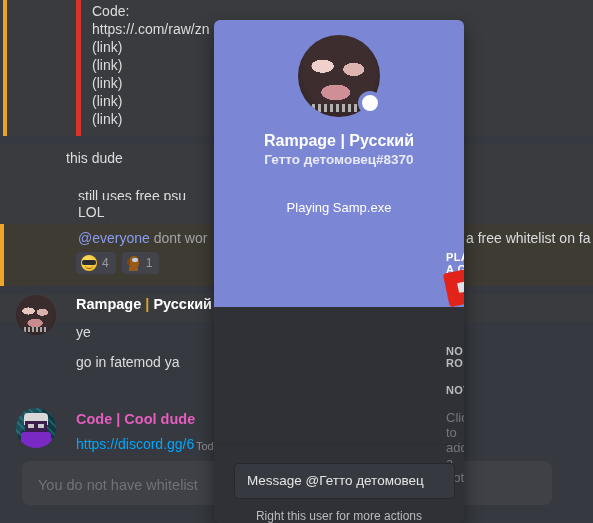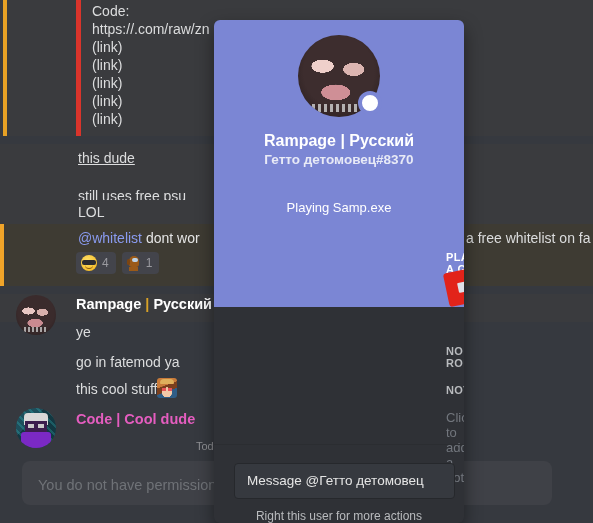--- a/index.html
+++ b/index.html
@@ -41,21 +41,21 @@
     line-height: 20px; white-space: nowrap;
   }
 
   .row-hover { background: #3a3b3e; }
   .row-mention { background: #3e3b33; }
   .row-mention .m-bar {
     position: absolute; left: 0; top: 0; width: 4px; height: 100%;
     background: #f0a429;
   }
   .mention-chip { color: #8a9bf0; }
-  .plain-white { color: #e5e5e5; }
+  .plain-white { color: #a3a3a3; }
 
   
   .reactions { position: absolute; display: flex; gap: 6px; }
   .reaction {
     display: flex; align-items: center; gap: 5px;
     background: #43444b; border-radius: 4px;
     padding: 2px 7px 2px 5px; height: 22px;
   }
   .reaction .rc { font-size: 12px; color: #9a9a9f; }
   .emoji-face {
@@ -272,32 +272,32 @@
         <div>https://.com/raw/zn</div>
         <div class="lk">(link)</div>
         <div class="lk">(link)</div>
         <div class="lk">(link)</div>
         <div class="lk">(link)</div>
         <div class="lk">(link)</div>
       </div>
     </div>
 
     <div class="msg-row row-hover" style="top:144px;height:28px;">
-      <div class="msg-text" style="left:78px;top:4px;text-decoration:underline;">this dude</div>
+      <div class="msg-text" style="left:66px;top:4px;">this dude</div>
     </div>
     <div class="msg-row row-hover" style="top:172px;height:28px;">
       <div class="msg-text" style="left:78px;top:14px;">still uses free psu</div>
     </div>
     <div class="msg-row row-hover" style="top:200px;height:24px;">
       <div class="msg-text" style="left:78px;top:2px;">LOL</div>
     </div>
 
     <div class="msg-row row-mention" style="top:224px;height:62px;">
       <div class="m-bar"></div>
-      <div class="msg-text" style="left:78px;top:4px;"><span class="mention-chip">@whitelist</span><span class="plain-white"> dont wor</span></div>
+      <div class="msg-text" style="left:78px;top:4px;"><span class="mention-chip">@everyone</span><span class="plain-white"> dont wor</span></div>
       <div class="msg-text" style="left:466px;top:4px;">a free whitelist on fa</div>
       <div class="reactions" style="left:76px;top:28px;">
         <div class="reaction">
           <span class="emoji-face"></span>
           <span class="rc">4</span>
         </div>
         <div class="reaction">
           <span class="emoji-crew">
             <span class="body"></span>
               <span class="pack"></span>
@@ -307,35 +307,35 @@
           <span class="rc">1</span>
         </div>
       </div>
     </div>
 
     <div class="msg-row row-hover" style="top:294px;height:28px;"></div>
     <div class="avatar av-rampage" style="left:16px;top:295px;"></div>
     <div class="author" style="left:76px;top:296px;color:#ffffff;"><span>Rampage</span><span class="sep"> | </span><span>Русский</span></div>
     <div class="msg-text" style="left:76px;top:322px;">ye</div>
     <div class="msg-text" style="left:76px;top:352px;">go in fatemod ya</div>
-    <div class="msg-text" style="left:76px;top:378px;"><span>this cool stuff</span><span class="emoji-anime"></span></div>
 
     <div class="avatar av-fate" style="left:16px;top:408px;">
       <span class="f-glow"></span>
         <span class="f-hair"></span>
         <span class="f-face"></span>
         <span class="f-eyes"></span>
         <span class="f-body"></span>
     </div>
     <div class="author" style="left:76px;top:411px;color:#e45dbf;">Code | Cool dude</div>
     <div class="timestamp" style="left:196px;top:440px;">Tod</div>
+    <div class="msg-text link-blue" style="left:76px;top:434px;">https://discord.gg/6</div>
 
     <div class="composer-strip">
       <div class="composer-box"></div>
-      <div class="composer-text">You do not have permission</div>
+      <div class="composer-text">You do not have whitelist</div>
     </div>
   </div>
 
   <div class="popout">
     <div class="pop-banner"></div>
 
     <div class="pop-avatar-wrap">
       <div class="pop-avatar"></div>
       <div class="status-dot"></div>
     </div>

